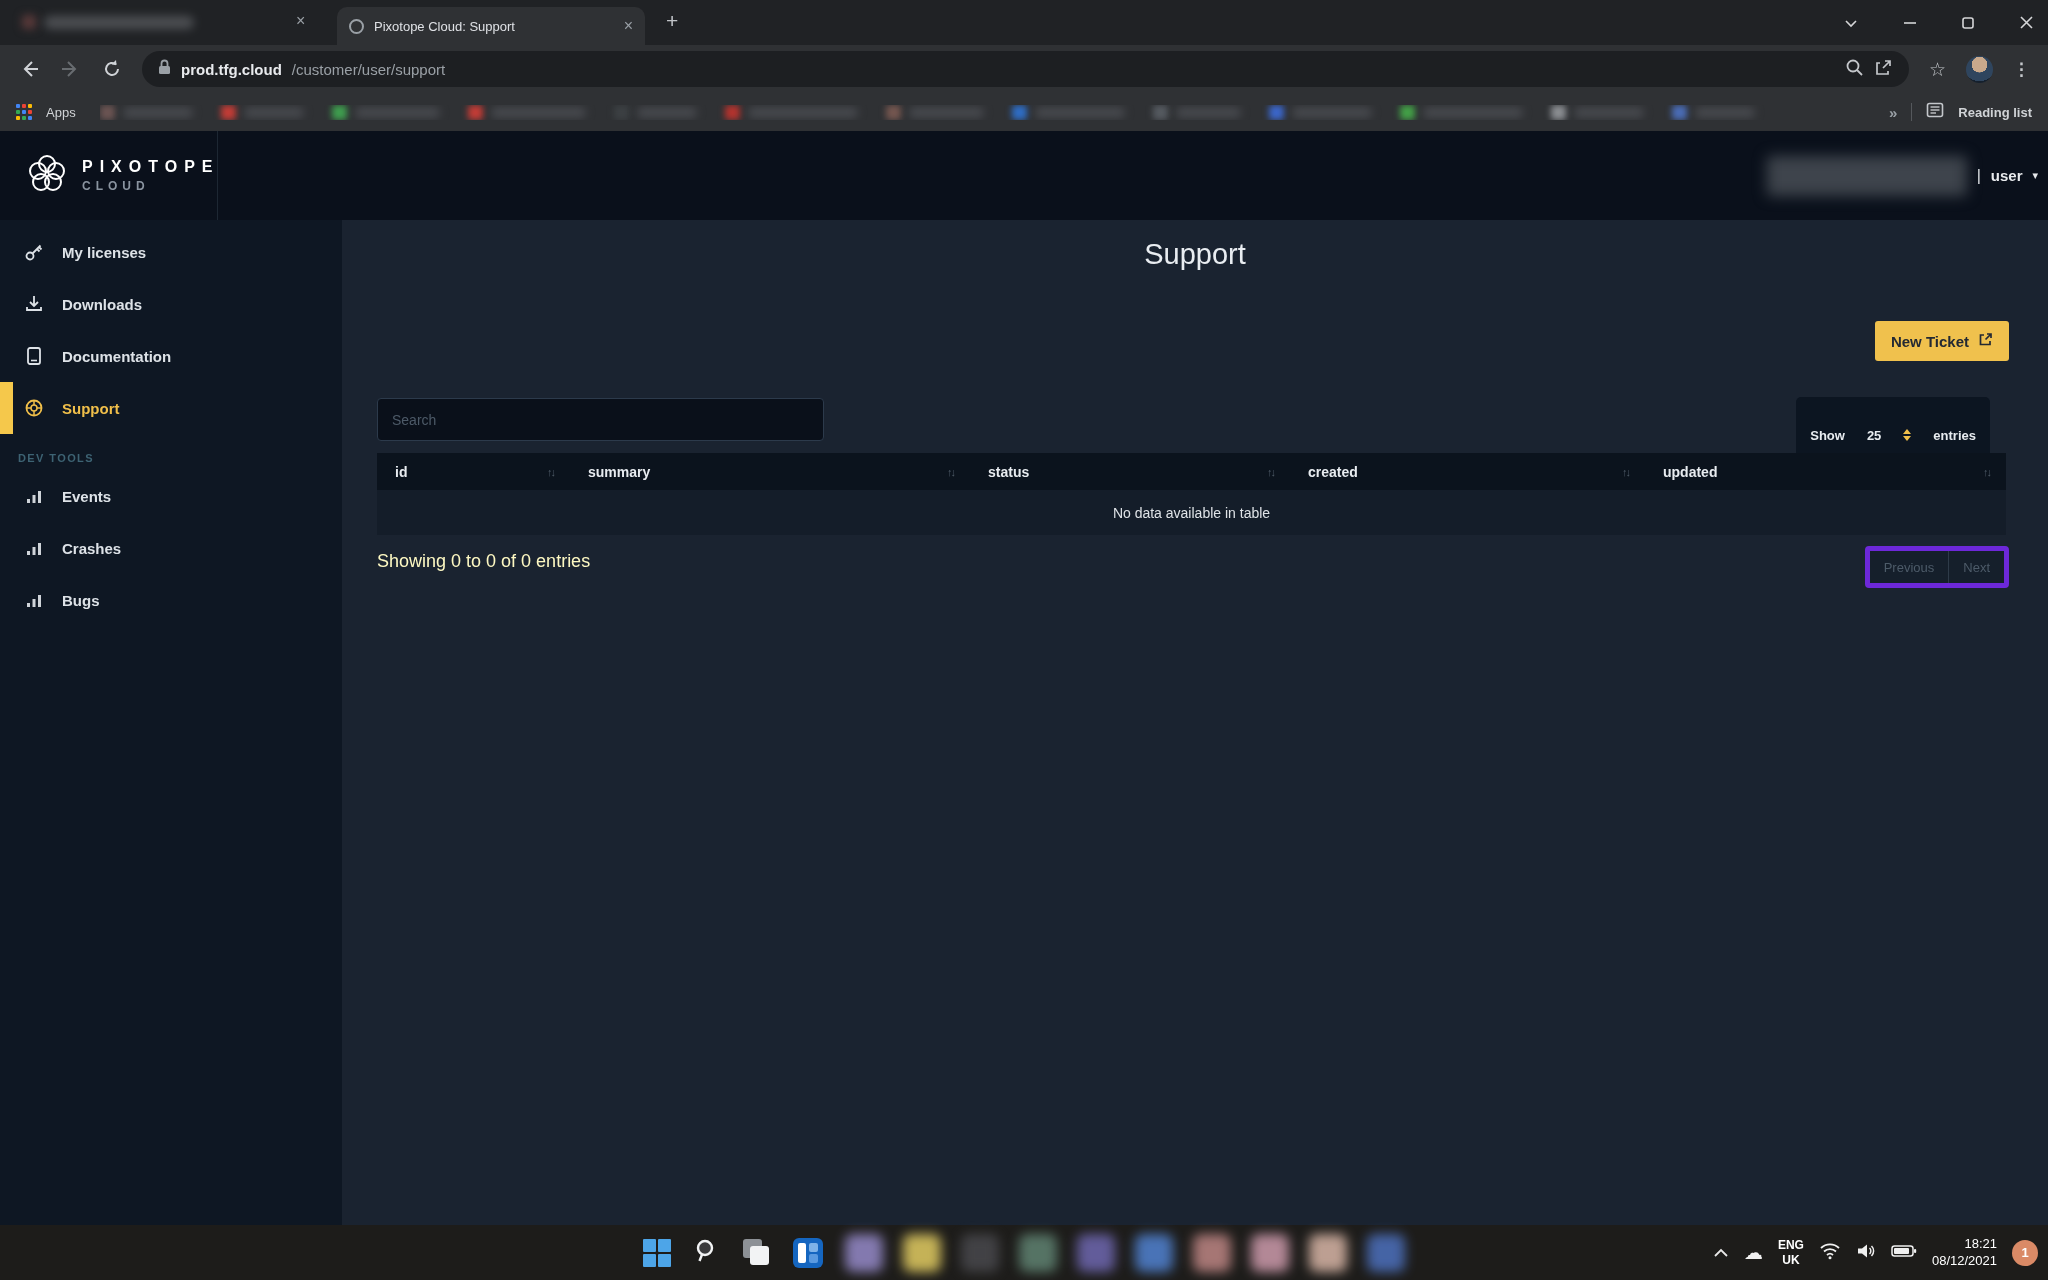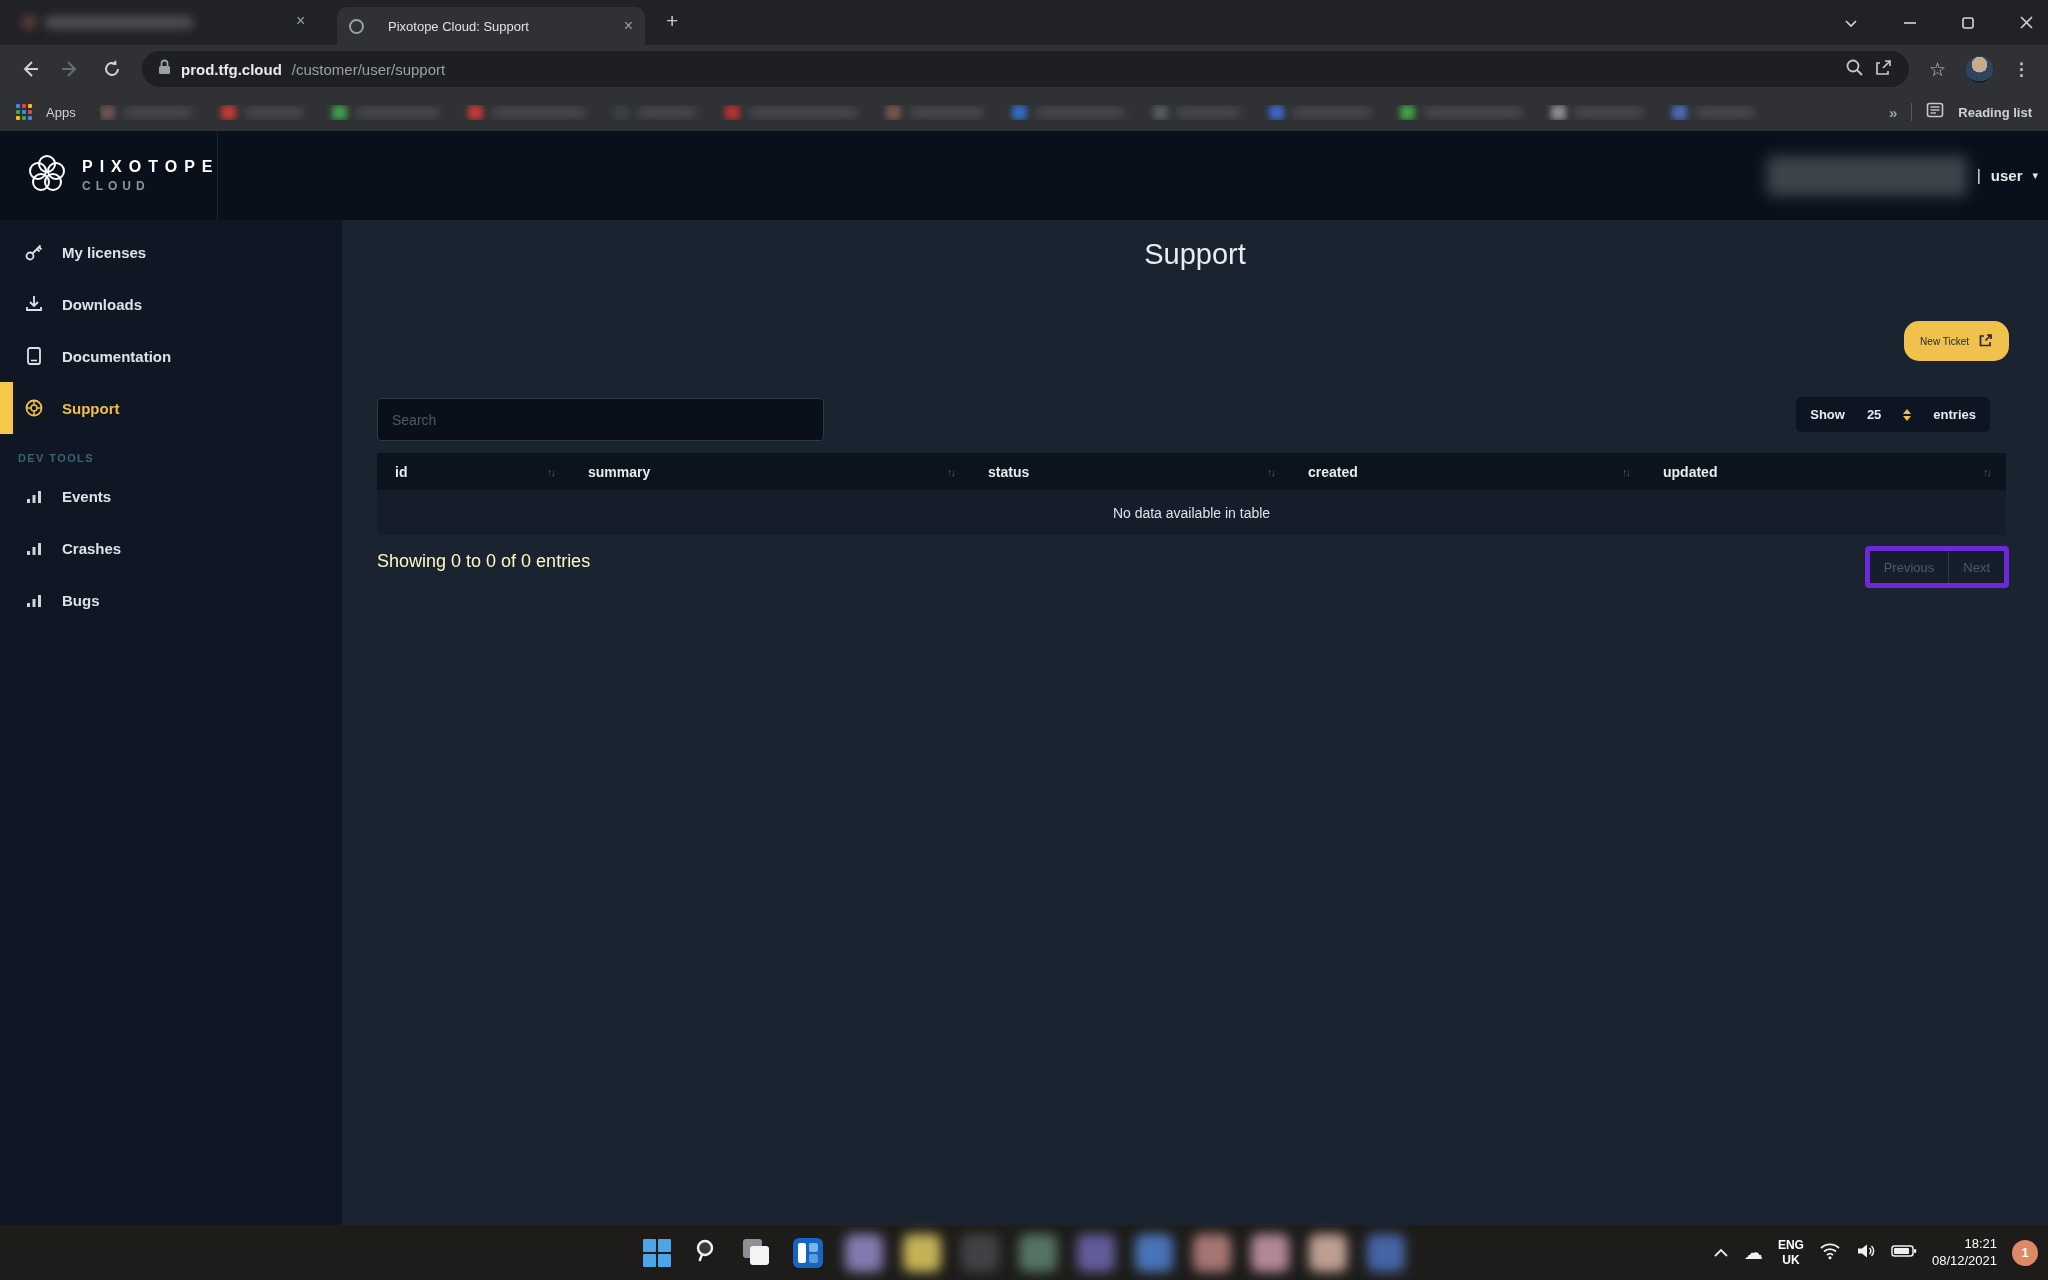--- a/index.html
+++ b/index.html
@@ -7,21 +7,21 @@
           font-family:"Liberation Sans",sans-serif;-webkit-font-smoothing:antialiased;}
 
   
   .tabstrip{position:absolute;left:0;top:0;width:2048px;height:45px;background:#202225;}
   .tab-inactive{position:absolute;left:0;top:0;width:320px;height:45px;}
   .tab1-fav{position:absolute;left:22px;top:15px;width:14px;height:14px;border-radius:4px;background:#5a3a3a;filter:blur(4px);}
   .tab1-blob{position:absolute;left:44px;top:16px;width:150px;height:13px;border-radius:7px;background:#55575b;filter:blur(5px);opacity:.85;}
   .tab-close{font-size:16px;color:#9aa0a6;line-height:1;}
   .tab1-close{position:absolute;left:296px;top:13px;}
   .tab-active{position:absolute;left:337px;top:7px;width:308px;height:38px;background:#2f3134;
-              border-radius:10px 10px 0 0;display:flex;align-items:center;padding:0 12px;box-sizing:border-box;gap:24px;}
+              border-radius:10px 10px 0 0;display:flex;align-items:center;padding:0 12px;box-sizing:border-box;gap:10px;}
   .tab-favicon{width:11px;height:11px;border:2px solid #9aa0a6;border-radius:50%;flex:none;}
   .tab-title{flex:1;font-size:13px;color:#dfe1e5;white-space:nowrap;overflow:hidden;}
   .newtab{position:absolute;left:666px;top:9px;font-size:21px;color:#c0c3c7;}
   .wincontrols{position:absolute;right:14px;top:0;height:45px;display:flex;align-items:center;gap:44px;}
   .wc{color:#d5d6d8;display:flex;align-items:center;}
 
   
   .toolbar{position:absolute;left:0;top:45px;width:2048px;height:48px;background:#2f3134;
            display:flex;align-items:center;padding:0 18px;box-sizing:border-box;gap:20px;}
   .nav-ic{display:flex;align-items:center;flex:none;}
@@ -69,27 +69,27 @@
              color:#dde2e7;font-size:15px;font-weight:600;cursor:pointer;}
   .si-icon{width:20px;display:flex;justify-content:center;flex:none;}
   .side-item.active{color:#f0bf4a;}
   .side-item.active::before{content:"";position:absolute;left:0;top:0;width:13px;height:52px;background:#f5c84b;}
   .section-label{margin:18px 0 6px 18px;font-size:11px;font-weight:700;letter-spacing:1.4px;color:#3d6373;}
 
   
   .content{position:absolute;left:342px;top:220px;width:1706px;height:1005px;background:#1a2330;}
   .page-title{position:absolute;left:0;right:0;top:18px;text-align:center;font-size:29px;font-weight:500;color:#e9edf1;}
   .new-ticket{position:absolute;right:39px;top:101px;height:40px;padding:0 16px;background:#f0c14d;
-              color:#232933;font-weight:400;font-size:10px;border-radius:15px;display:flex;align-items:center;gap:9px;cursor:pointer;}
+              color:#232933;font-weight:700;font-size:15px;border-radius:3px;display:flex;align-items:center;gap:9px;cursor:pointer;}
   .search-input{position:absolute;left:35px;top:178px;width:447px;height:43px;box-sizing:border-box;
                 background:#0a101a;border:1px solid #2c3a4b;border-radius:4px;color:#aab4be;
                 padding:0 14px;font-size:14px;font-family:"Liberation Sans",sans-serif;outline:none;}
   .search-input::placeholder{color:#4d5a68;}
-  .length-pill{position:absolute;right:58px;top:177px;height:35px;background:#0c1521;border-radius:5px;
-               display:flex;align-items:center;gap:22px;padding:0 14px;color:#e8ecf0;font-size:13px;font-weight:700;cursor:pointer;}
+  .length-pill{position:absolute;right:58px;top:177px;height:44px;background:#0c1521;border-radius:5px;
+               display:flex;align-items:center;gap:22px;padding:16px 14px;color:#e8ecf0;font-size:13px;font-weight:700;cursor:pointer;}
   .spin{display:flex;flex-direction:column;gap:2px;}
   .spin i{display:block;width:0;height:0;border-left:4px solid transparent;border-right:4px solid transparent;}
   .spin .up{border-bottom:5px solid #f0bf4a;}
   .spin .dn{border-top:5px solid #f0bf4a;}
   .datatable{position:absolute;left:35px;top:233px;width:1629px;}
   .thead{display:flex;height:37px;background:#0b131d;align-items:center;font-size:14px;font-weight:700;color:#e8ecf0;}
   .th{display:flex;justify-content:space-between;align-items:center;box-sizing:border-box;padding:0 16px 0 18px;cursor:pointer;}
   .sort{font-size:11px;color:#4e5a66;letter-spacing:-2px;font-weight:400;}
   .empty-row{height:45px;background:#141d29;display:flex;align-items:center;justify-content:center;
              font-size:14px;color:#dfe3e7;}

